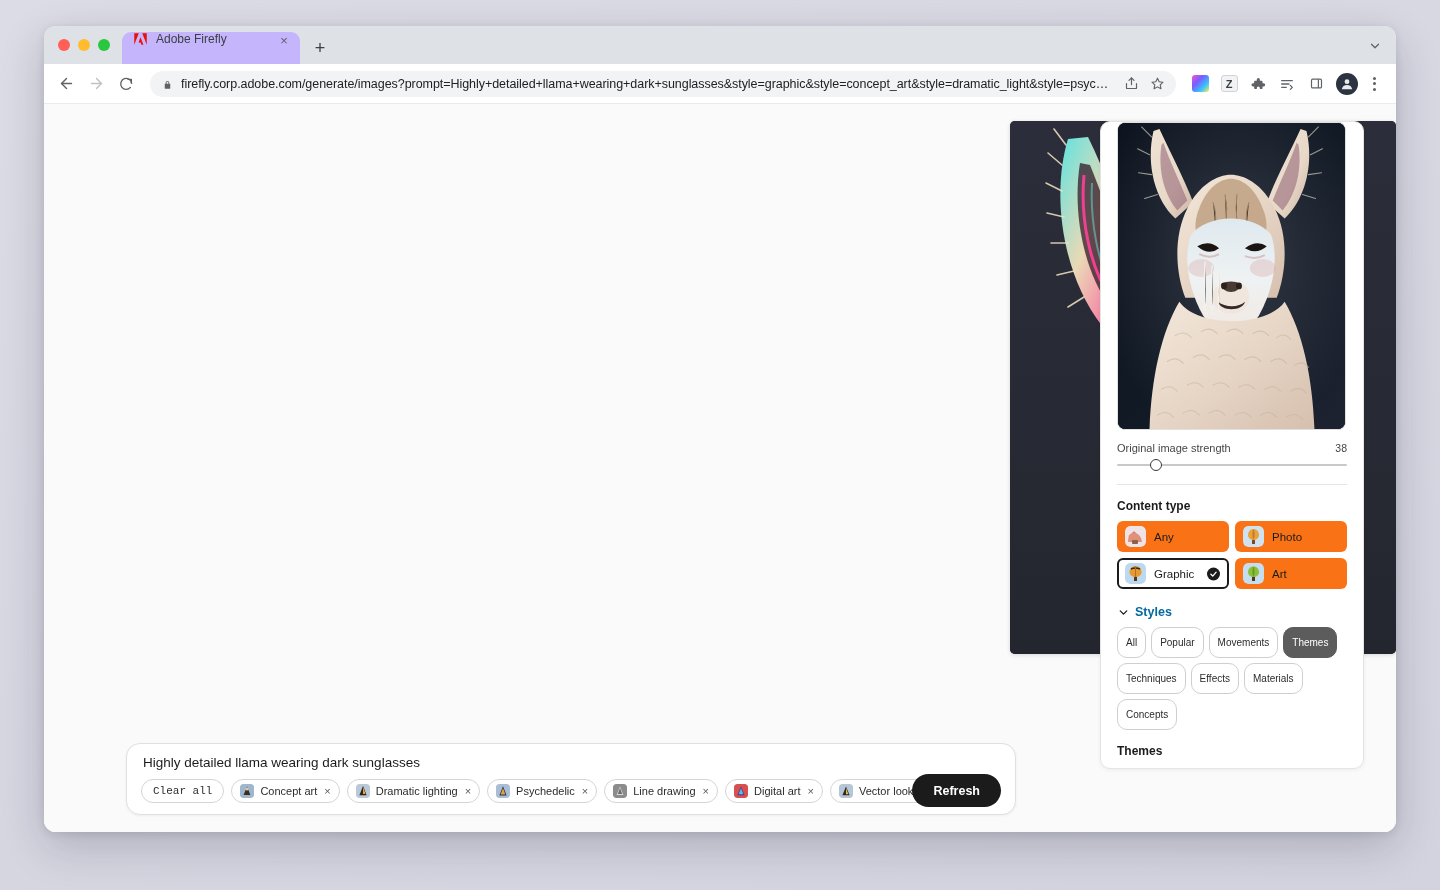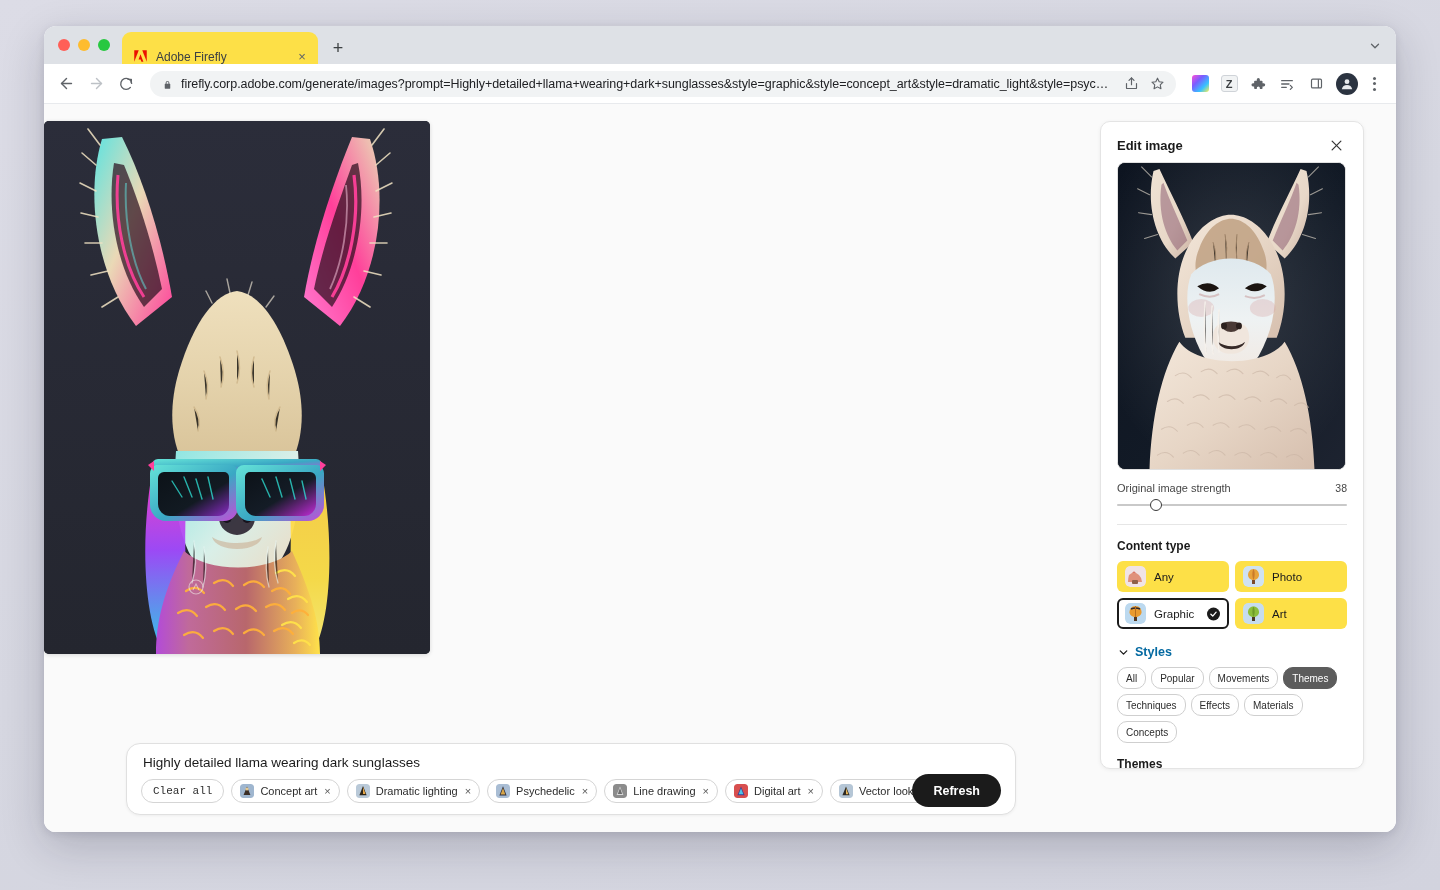--- a/index.html
+++ b/index.html
@@ -38,24 +38,24 @@
     display: flex; align-items: center; gap: 8px;
     height: 38px; padding: 0 12px 0 4px;
   }
   .dot { width: 12px; height: 12px; border-radius: 50%; }
   .dot.red { background: #ff5f57; }
   .dot.yellow { background: #febc2e; }
   .dot.green { background: #28c840; }
 
   .tab {
     height: 32px;
-    width: 196px;
-    background: #fde047;
+    width: 178px;
+    background: #c4b5fd;
     border-radius: 9px 9px 0 0;
-    display: flex; align-items: flex-end;
+    display: flex; align-items: flex-start;
     padding: 0 8px 0 11px;
     gap: 8px;
     position: relative;
   }
   .tab-favicon { width: 15px; height: 15px; flex: 0 0 15px; }
   .tab-title {
     font-size: 12px; color: #3c4043;
     white-space: nowrap; overflow: hidden; text-overflow: ellipsis;
     flex: 1;
   }
@@ -158,21 +158,21 @@
   .workspace {
     flex: 1; display: flex; min-height: 0;
     background: #fafafa;
     position: relative;
   }
 
   
   .canvas-col {
     flex: 1; position: relative;
     display: flex; flex-direction: column;
-    align-items: flex-start;
+    align-items: flex-end;
     padding-top: 17px;
     min-width: 0;
   }
   .gen-image {
     width: 386px; height: 533px;
     border-radius: 5px;
     overflow: hidden;
     position: relative;
     background: #22242e;
     box-shadow: 0 1px 4px rgba(0,0,0,.14);
@@ -278,21 +278,21 @@
   .sec-title {
     font-size: 12px; font-weight: 700; color: #1b1b1b;
     margin: 14px 0 8px 0;
   }
   .ct-grid {
     display: grid; grid-template-columns: 1fr 1fr;
     gap: 6px;
   }
   .ct-card {
     height: 31px;
-    background: #fde047;
+    background: #f97316;
     border-radius: 6px;
     border: 2px solid transparent;
     display: flex; align-items: center;
     padding: 0 6px; gap: 8px;
     position: relative;
   }
   .ct-card.selected {
     background: #fff;
     border-color: #1b1b1b;
   }
@@ -309,21 +309,21 @@
   }
 
   .styles-head {
     display: flex; align-items: center; gap: 5px;
     margin: 16px 0 8px 0;
   }
   .chev { color: #1b1b1b; display: flex; align-items: center; }
   .styles-title { font-size: 12.5px; font-weight: 700; color: #0369a1; }
   .pill-wrap { display: flex; flex-wrap: wrap; gap: 5px; }
   .pill {
-    height: 22px; padding: 0 8px;
+    height: 31px; padding: 0 8px;
     border: 1px solid #cfcfcf; border-radius: 10px;
     background: #fff;
     font-size: 10px; color: #2c2c2c;
     display: flex; align-items: center;
     white-space: nowrap;
   }
   .pill.active {
     background: #5c5c5c; border-color: #5c5c5c; color: #fff;
   }
   .themes-label {
@@ -706,29 +706,20 @@
               <span class="chip-x">×</span>
             </div>
 
             <button class="refresh-btn">Refresh</button>
           </div>
         </div>
       </div>
 
       <div class="side-panel">
 
-        <div class="panel-head">
-          <span class="panel-title">Edit image</span>
-          <span class="panel-close">
-            <svg viewBox="0 0 24 24" width="15" height="15" fill="none" stroke="currentColor" stroke-width="2" stroke-linecap="round">
-                <line x1="5" y1="5" x2="19" y2="19"></line>
-                <line x1="19" y1="5" x2="5" y2="19"></line>
-              </svg>
-          </span>
-        </div>
 
         <div class="ref-thumb">
           <svg viewBox="0 0 229 308" preserveAspectRatio="xMidYMid slice">
             <defs>
               <linearGradient id="rbg" x1="0" y1="0" x2="1" y2="1">
                 <stop offset="0" stop-color="#0d1420"></stop>
                   <stop offset=".55" stop-color="#121a26"></stop>
                   <stop offset="1" stop-color="#1d2330"></stop>
               </linearGradient>
               <linearGradient id="rfur" x1="0" y1="0" x2="1" y2="1">

